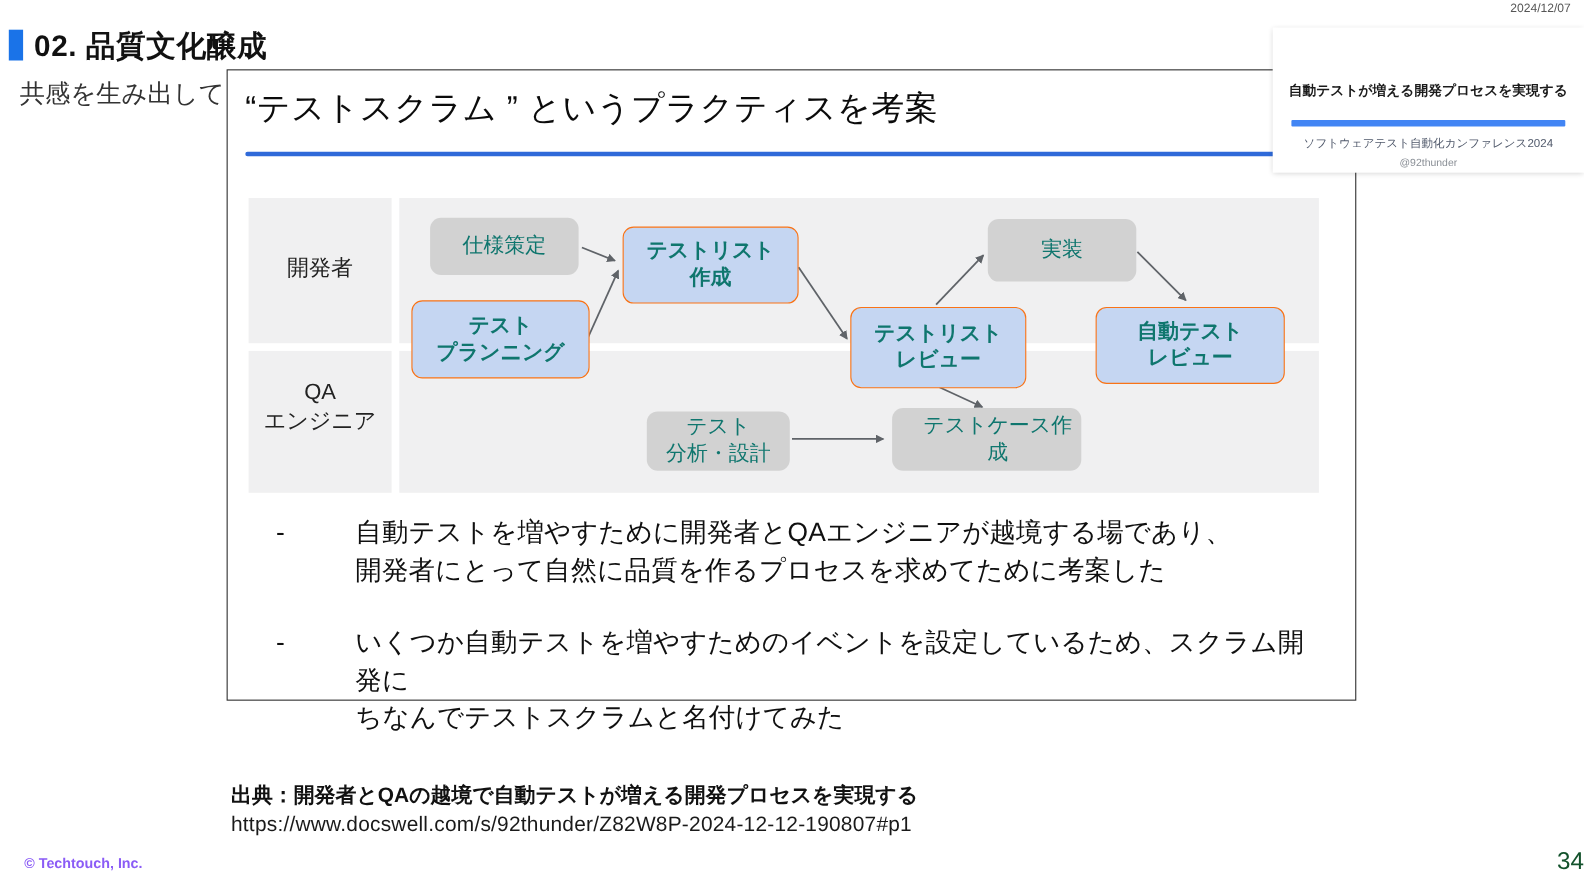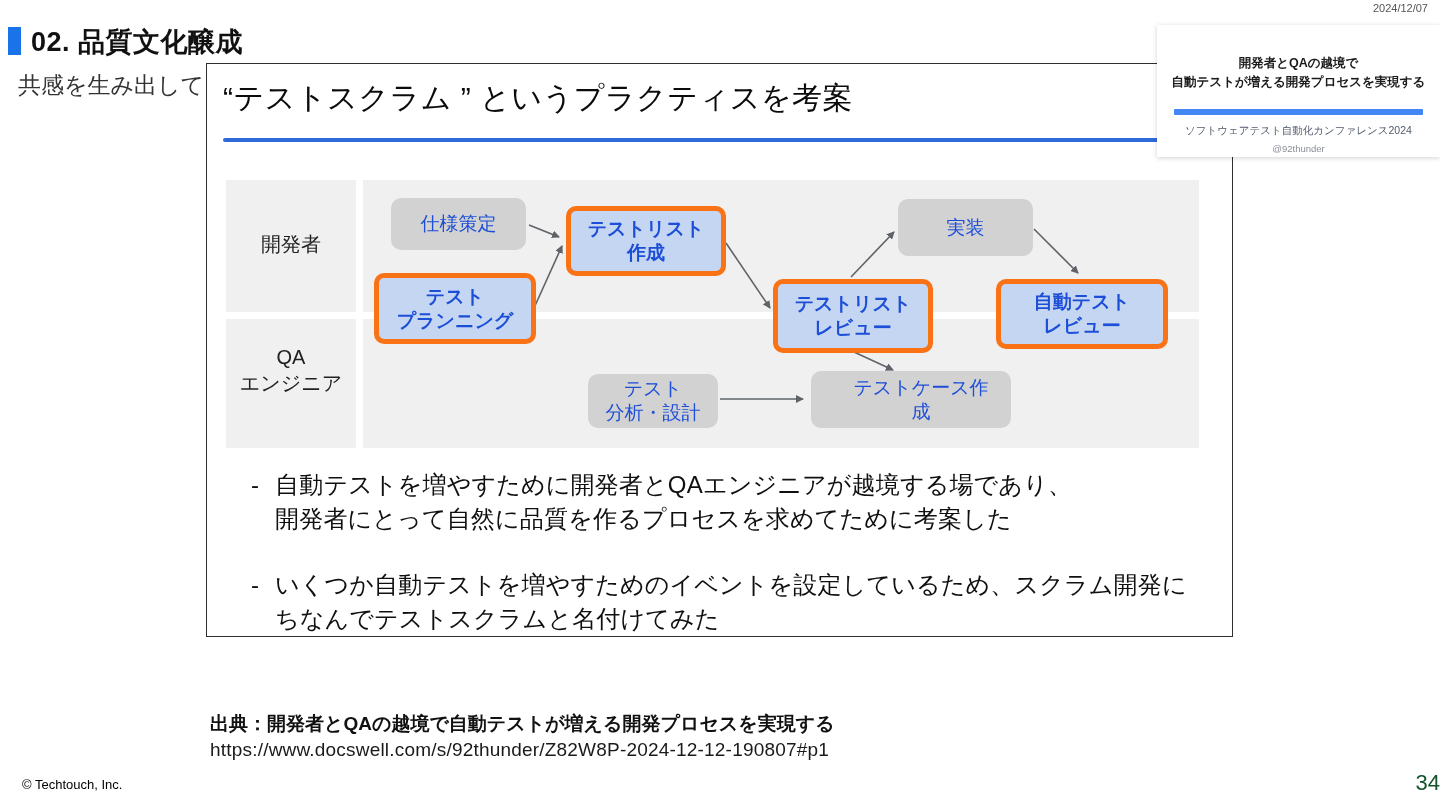--- a/index.html
+++ b/index.html
@@ -6,21 +6,21 @@
   html,body { width:1440px; height:810px; background:#ffffff; overflow:hidden;
     font-family:"Liberation Sans","DejaVu Sans",sans-serif; color:#1a1a1a; }
   .abs { position:absolute; }
   #canvas { position:relative; width:1440px; height:810px; background:#fff; }
 
   
   #date { top:2px; right:12px; font-size:11px; color:#555; }
   #accent-bar { left:8px; top:27px; width:13px; height:28px; background:#1a73e8; }
   #section-title { left:31px; top:24px; font-size:27px; font-weight:700; color:#111; letter-spacing:0.5px; }
   #page-subtitle { left:18px; top:70px; font-size:23px; color:#333; z-index:0; }
-  #copyright { left:22px; top:777px; font-size:13px; color:#000000; }
+  #copyright { left:22px; top:777px; font-size:13px; color:#8b5cf6;font-weight:bold; }
   #page-number { left:0; right:0; top:770px; text-align:right; font-size:22px; color:#14532d; }
 
   
   #source { left:210px; top:711px; font-size:19px; line-height:26px; color:#111; }
   #source .src-title { font-weight:700; }
   #source .src-url { font-weight:400; font-size:19px; color:#1a1a1a; letter-spacing:0.2px; }
 
   
   #slide { left:206px; top:63px; width:1027px; height:574px; background:#fff;
     border:1px solid #2f2f2f; z-index:1; }
@@ -33,42 +33,42 @@
   #lane-label-col-1 { left:0; top:0; width:130px; height:132px; }
   #lane-label-col-2 { left:0; top:139px; width:130px; height:129px; }
   #lane-row-1 { left:137px; top:0; width:836px; height:132px; }
   #lane-row-2 { left:137px; top:139px; width:836px; height:129px; }
   .lane-label { width:130px; text-align:center; font-size:20px; color:#222;
     white-space:pre-line; line-height:26px; }
   #lane-label-1 { left:0; top:51px; }
   #lane-label-2 { left:0; top:164px; }
 
   .node { display:flex; align-items:center; justify-content:center; text-align:center;
-    border-radius:10px; font-size:19px; line-height:24px; white-space:pre-line; color:#1d4ed8; }
+    border-radius:10px; font-size:19px; line-height:24px; white-space:pre-line; color:#0f766e; }
   .node-gray { background:#d2d2d2; font-weight:400; }
-  .node-blue { background:#c5d6f2; border:5px solid #f97316; font-weight:700; }
+  .node-blue { background:#c5d6f2; border:1px solid #f97316; font-weight:700; }
 
   #node-spec     { left:165px; top:18px;  width:135px; height:52px; }
   #node-testlist { left:340px; top:26px;  width:160px; height:70px; }
   #node-planning { left:148px; top:93px;  width:162px; height:71px; }
   #node-impl     { left:672px; top:19px;  width:135px; height:57px; }
   #node-listrev  { left:547px; top:99px;  width:160px; height:74px; }
   #node-autorev  { left:770px; top:99px;  width:172px; height:70px; }
   #node-analysis { left:362px; top:194px; width:130px; height:54px; }
-  #node-case     { left:585px; top:191px; width:200px; height:57px;padding-left:20px; }
+  #node-case     { left:585px; top:191px; width:172px; height:57px;padding-left:20px; }
 
   #arrows { left:0; top:0; width:973px; height:268px; pointer-events:none; }
 
   
   .bullet { left:44px; width:950px; display:flex; gap:16px; font-size:24px;
     line-height:34px; color:#101010; }
   #bullet-1 { top:404px; }
   #bullet-2 { top:504px; }
   .bullet-marker { flex:0 0 auto; }
-  .bullet-text { white-space:pre-line; letter-spacing:0.2px; }
+  .bullet-text { white-space:pre-line; letter-spacing:0.2px;margin-left:48px; }
 
   
   #credit-card { left:1157px; top:25px; width:283px; height:132px; background:#fff;
     box-shadow:0 1px 5px rgba(0,0,0,0.18); z-index:2; }
   .card-title { left:0; width:283px; text-align:center; font-weight:700; font-size:12.5px; color:#1b1b1b; }
   #card-title-1 { top:30px; }
   #card-title-2 { top:49px; }
   #card-bar { left:17px; top:84px; width:249px; height:6px; background:#4285f4; border-radius:1px; }
   #card-conf { left:0; top:99px; width:283px; text-align:center; font-size:10.5px; color:#50596b; }
   #card-handle { left:0; top:118px; width:283px; text-align:center; font-size:9.5px; color:#8a8f96; }
@@ -135,21 +135,20 @@
 開発者にとって自然に品質を作るプロセスを求めてために考案した</span>
     </div>
     <div id="bullet-2" class="abs bullet">
       <span class="bullet-marker">-</span>
       <span class="bullet-text">いくつか自動テストを増やすためのイベントを設定しているため、スクラム開発に
 ちなんでテストスクラムと名付けてみた</span>
     </div>
   </div>
 
   <div id="credit-card" class="abs">
-    <div id="card-title-1" class="abs card-title">開発者とQAの越境で</div>
     <div id="card-title-2" class="abs card-title">自動テストが増える開発プロセスを実現する</div>
     <div id="card-bar" class="abs"></div>
     <div id="card-conf" class="abs">ソフトウェアテスト自動化カンファレンス2024</div>
     <div id="card-handle" class="abs">@92thunder</div>
   </div>
 
   <div id="source" class="abs">
     <div>
       <span class="src-title">出典：</span><span class="src-title">開発者とQAの越境で自動テストが増える開発プロセスを実現する</span>
     </div>

